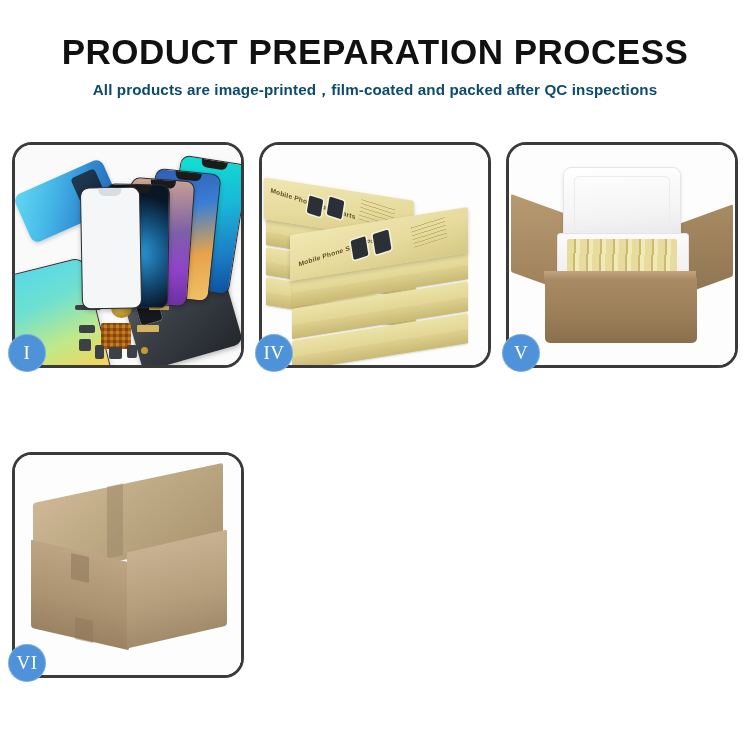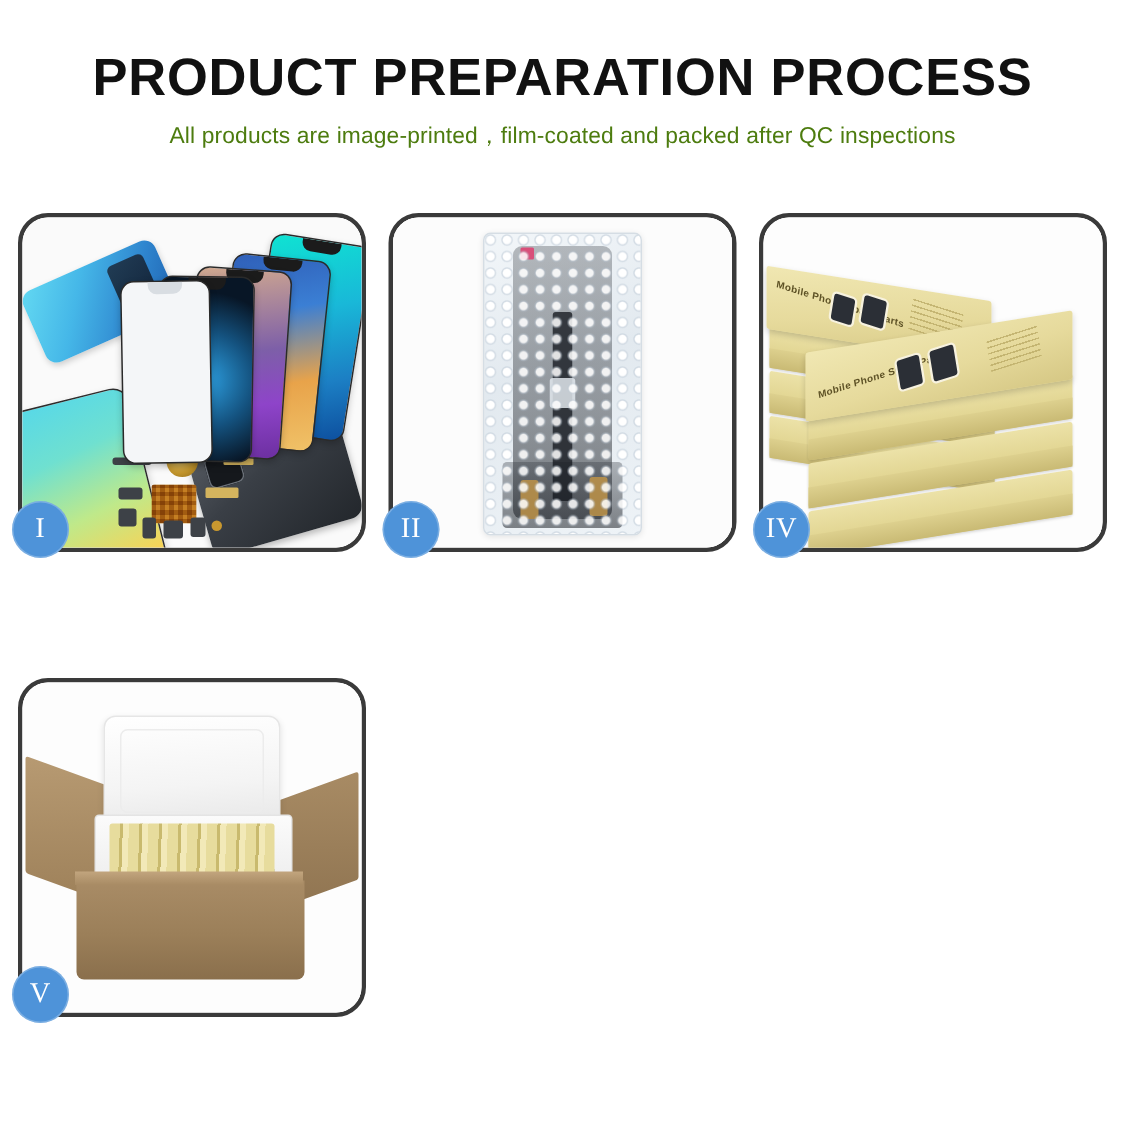--- a/index.html
+++ b/index.html
@@ -36,22 +36,22 @@
     font-weight: 700;
     letter-spacing: 0.5px;
     color: #111111;
     line-height: 1.05;
     white-space: nowrap;
   }
   .subtitle {
     margin-top: 9px;
     font-family: "Liberation Sans", sans-serif;
     font-size: 15.2px;
-    font-weight: 400;
-    color: #4d7c0f;
+    font-weight: 700;
+    color: #0c4a6e;
     letter-spacing: 0.1px;
     white-space: nowrap;
   }
 
   
   .grid {
     position: absolute;
     left: 12px;
     top: 142px;
     width: 726px;
@@ -408,37 +408,20 @@
             <div class="pt" style="left:20px;top:50px; width:9px;height:14px;"></div>
             <div class="pt" style="left:34px;top:52px; width:13px;height:12px;"></div>
             <div class="pt" style="left:52px;top:50px; width:10px;height:13px;"></div>
             <div class="pt gold" style="left:66px;top:52px; width:7px;height:7px;border-radius:50%;"></div>
           </div>
         </div>
       </div>
       <div class="badge">I</div>
     </div>
 
-    <div class="panel">
-      <div class="panel-inner">
-        <div class="scene2">
-          <div class="bubblepack">
-            <div class="bw-item"></div>
-            <div class="bw-base"></div>
-            <div class="bw-strip"></div>
-            <div class="bw-tab"></div>
-            <div class="bw-gold1"></div>
-            <div class="bw-gold2"></div>
-            <div class="bw-pink"></div>
-            <div class="bw-overlay"></div>
-          </div>
-        </div>
-      </div>
-      <div class="badge">II</div>
-    </div>
 
 
     <div class="panel">
       <div class="panel-inner">
         <div class="scene4">
           <div class="stack">
 
             <div class="sbox" style="left:4px;  top:84px;  width:150px; height:28px; transform:skewY(9deg);">
                 <span class="side"></span>
               </div>
@@ -485,15 +468,28 @@
           <div class="c5-flapR"></div>
           <div class="c5-foamlid"></div>
           <div class="c5-foambody"></div>
           <div class="c5-contents"></div>
           <div class="c5-front"></div>
         </div>
       </div>
       <div class="badge">V</div>
     </div>
 
+    <div class="panel">
+      <div class="panel-inner">
+        <div class="scene6">
+          <div class="c6-top"></div>
+          <div class="c6-seam"></div>
+          <div class="c6-left"></div>
+          <div class="c6-right"></div>
+          <div class="c6-tape1"></div>
+          <div class="c6-tape2"></div>
+        </div>
+      </div>
+      <div class="badge">VI</div>
+    </div>
 
   </div>
 </div>
 
 </body></html>

